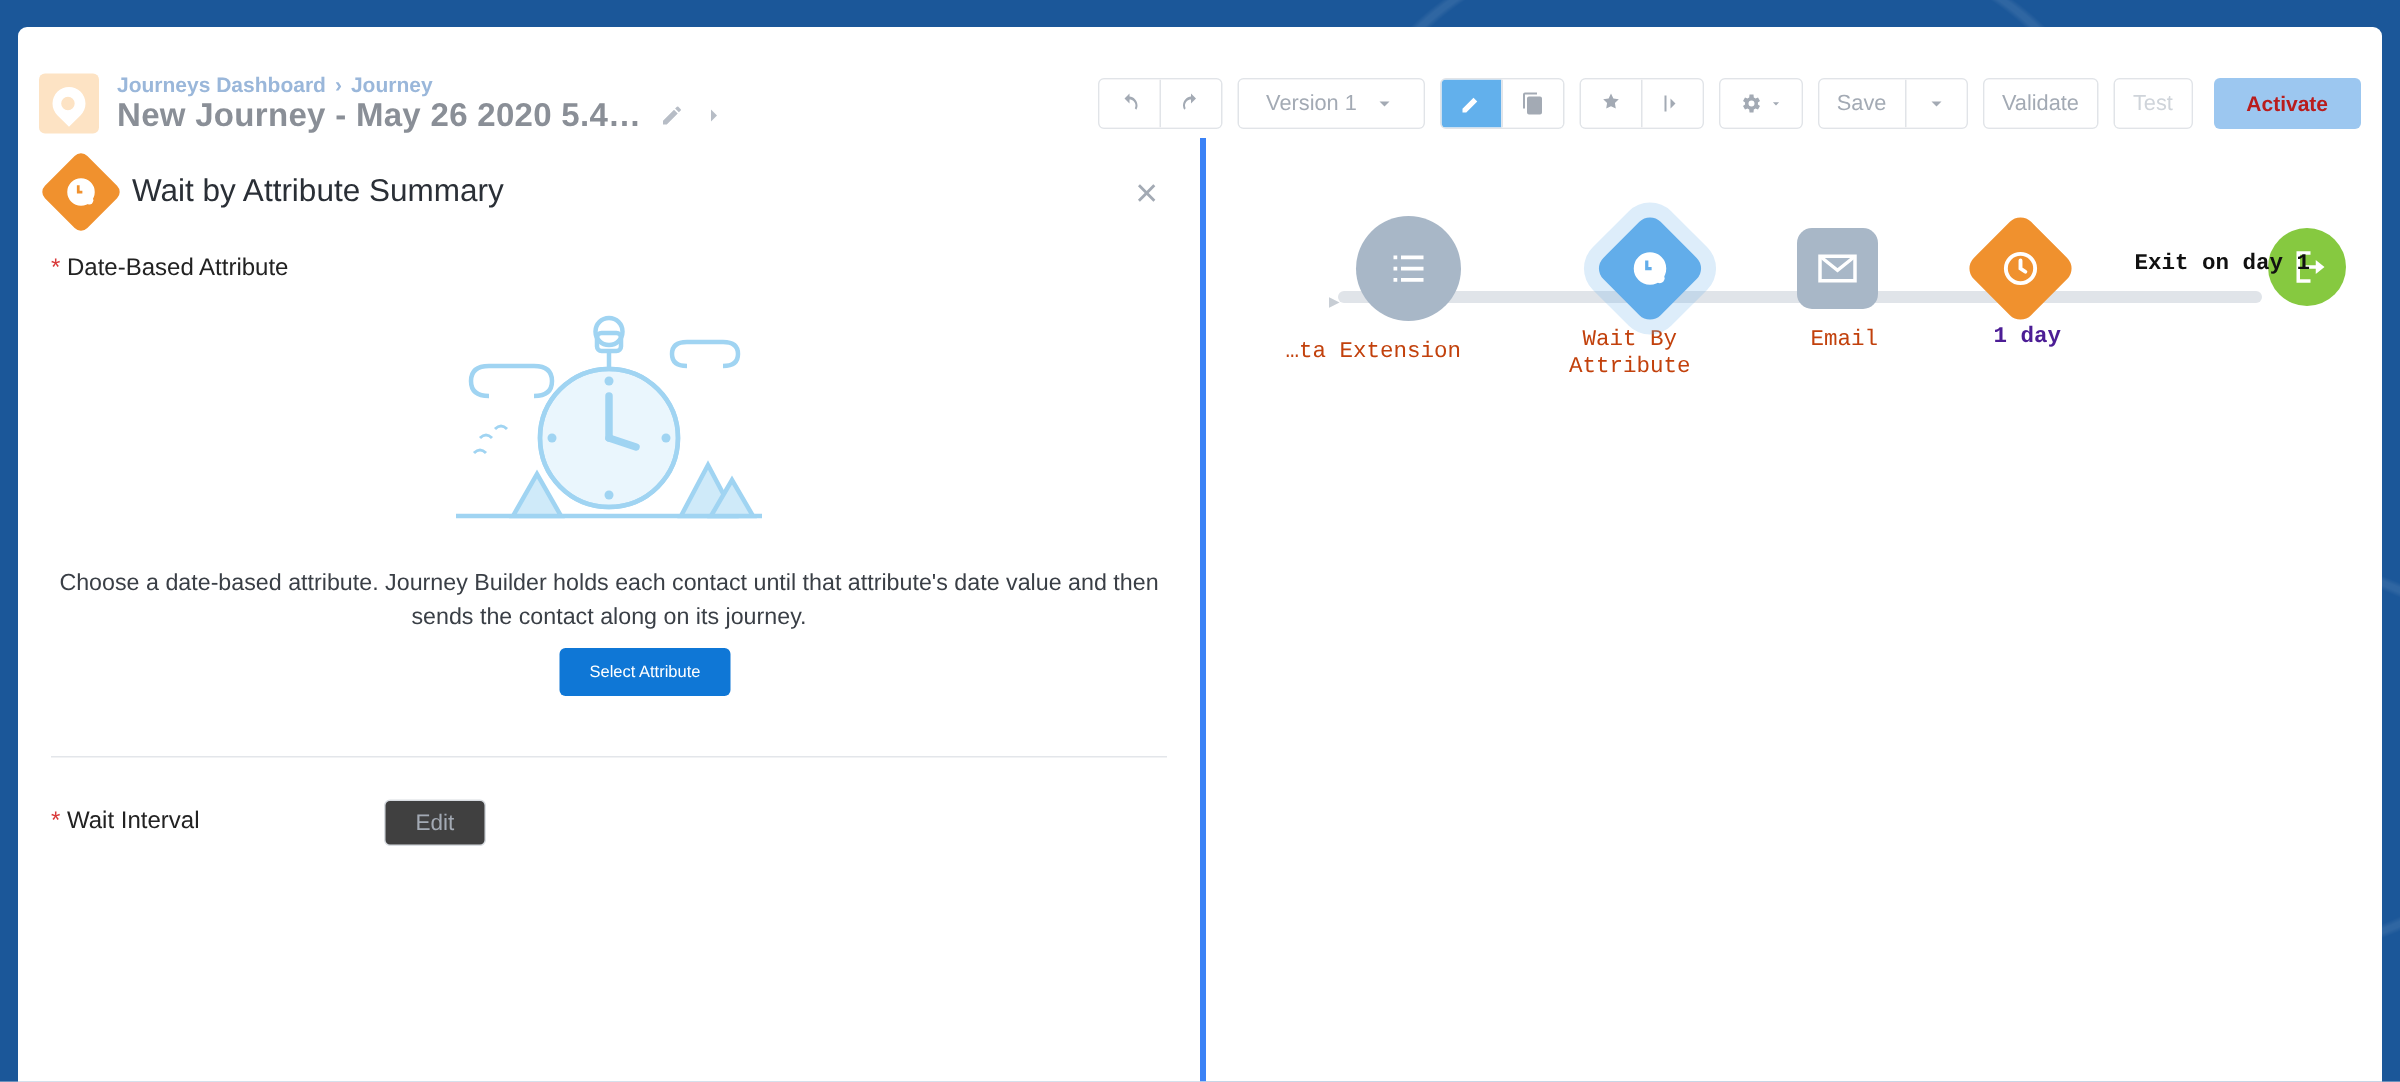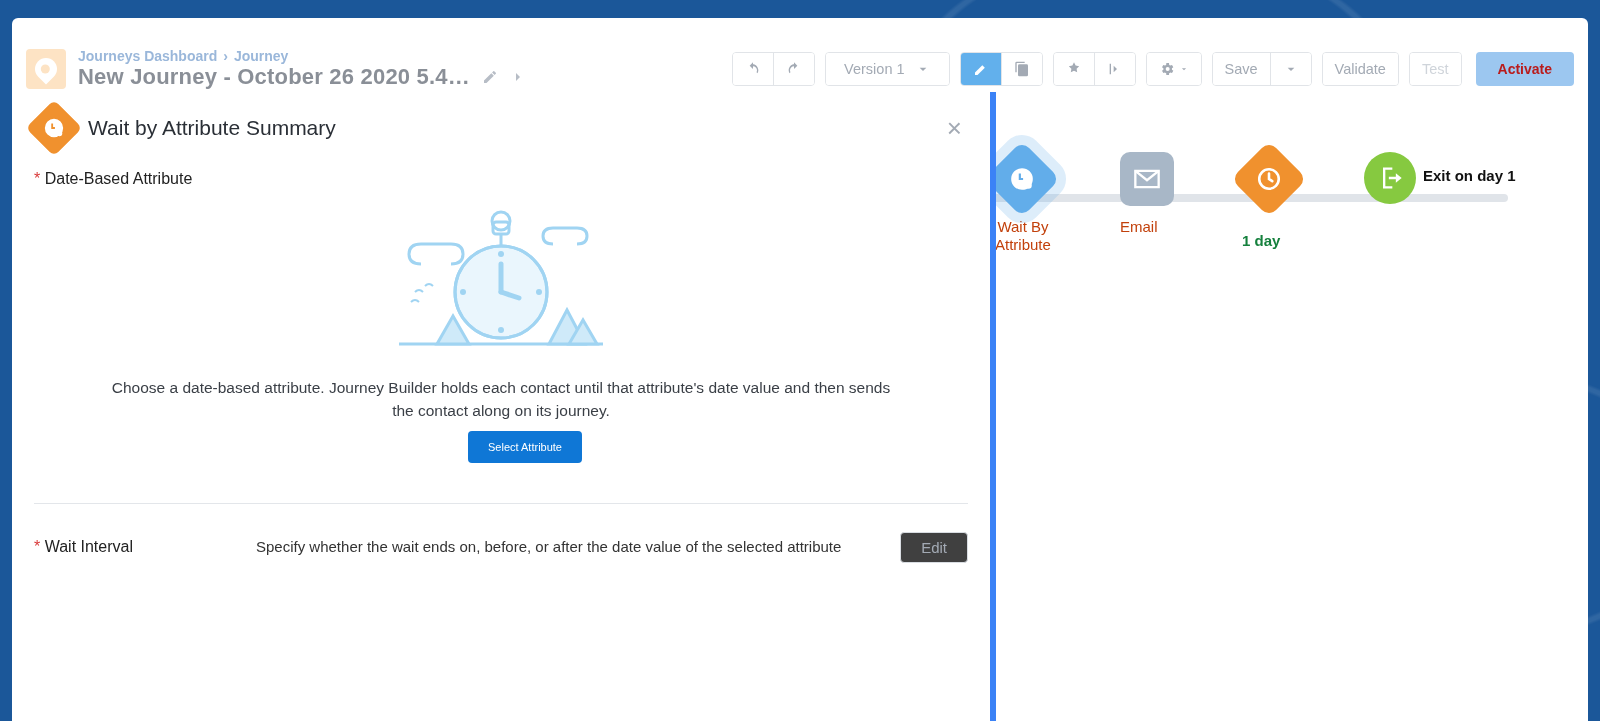--- a/index.html
+++ b/index.html
@@ -74,43 +74,43 @@
 
 
 .canvas {
   position:absolute; left:0; right:0; top:74px; bottom:0;
   background:#fff;
 }
 .flow {
   position:absolute; left:700px; top:40px; right:60px; height:200px;
 }
 .track { position:absolute; top:62px; left:180px; right:20px; height:8px; background:#e0e4e9; border-radius:4px;}
-.node { position:absolute; top:20px; display:flex; flex-direction:column; align-items:flex-start; width:132px;}
+.node { position:absolute; top:20px; display:flex; flex-direction:column; align-items:flex-end; width:132px;font-family:Liberation Mono, monospace;}
 .node .tile { width:54px; height:54px; border-radius:10px; display:flex; align-items:center; justify-content:center; position:relative;}
 .node .lbl { margin-top:12px; text-align:center; font-size:15px; color:#c2410c; line-height:1.2;}
-.node .sub { font-size:15px; color:#15803d; font-weight:600; margin-top:26px;}
+.node .sub { font-size:15px; color:#4c1d95; font-weight:600; margin-top:10px;}
 .n1 { left:130px; }
 .n1 .tile { width:70px; height:70px; border-radius:50%; background:#a8b7c7; margin-top:-8px;}
 .n2 { left:283px; }
 .n2 .tile { transform:rotate(45deg); background:#62adea; box-shadow:0 0 0 10px rgba(98,173,234,.22);}
 .n2 .tile svg { transform:rotate(-45deg);}
 .n3 { left:408px; }
 .n3 .tile { background:#a8b7c7;}
 .n4 { left:530px; }
 .n4 .tile { transform:rotate(45deg); background:#f0912e;}
 .n4 .tile svg { transform:rotate(-45deg);}
 .n5 { left:652px; width:200px;}
 .n5 .tile { width:52px; height:52px; border-radius:50%; background:#86c940;}
 .exit-label{ position:absolute; left:59px; top:15px; font-size:15px; font-weight:700; color:#111;}
 .arrow { position:absolute; top:60px; left:174px; font-size:14px; color:#c7cdd4;}
 
 
 .panel {
-  position:absolute; left:0; top:0; width:984px; bottom:0;
-  background:#fff; border-right:6px solid #3b82f6;
+  position:absolute; left:0; top:0; width:792px; bottom:0;
+  background:#fff; border-right:4px solid #3b82f6;
   padding:16px 22px 0 22px;
 }
 .panel-head { display:flex; align-items:center; gap:14px;}
 .dia-ic { width:40px; height:40px; background:#f0912e; transform:rotate(45deg); border-radius:6px; display:flex; align-items:center; justify-content:center;}
 .dia-ic svg{ transform:rotate(-45deg); fill:#fff; width:22px; height:22px;}
 .panel-head h2 { font-size:21px; font-weight:400; color:#2a2f36;}
 .close-x { margin-left:auto; font-size:26px; color:#a3aab4; cursor:pointer; padding:4px 6px;}
 .section-label { margin-top:22px; font-size:16px; color:#222;}
 .req::before { content:"* "; color:#d93a3a; }
 .illus-wrap { margin:16px 0 18px 0; text-align:center; }
@@ -134,21 +134,21 @@
     <div class="brand-chip">
         <span class="brand-pin"></span>
       </div>
     <div class="hdr-titles">
       <div class="crumbs">
         <span>Journeys Dashboard</span>
         <span class="sep">›</span>
         <span>Journey</span>
       </div>
       <div class="title-line">
-        <h1>New Journey - October 26 2020 5.4…</h1>
+        <h1>New Journey - May 26 2020 5.4…</h1>
         <svg class="title-ic" viewBox="0 0 24 24">
             <path fill="currentColor" d="M3 17.25V21h3.75l11-11-3.75-3.75-11 11zM20.7 7.04a1 1 0 0 0 0-1.41l-2.34-2.34a1 1 0 0 0-1.41 0l-1.83 1.83 3.75 3.75 1.83-1.83z"></path>
           </svg>
         <svg class="title-ic" viewBox="0 0 24 24">
             <path fill="currentColor" d="M9 6l6 6-6 6V6z"></path>
           </svg>
       </div>
     </div>
     <div class="hdr-spacer"></div>
 
@@ -333,19 +333,18 @@
 
       <p class="desc">Choose a date-based attribute. Journey Builder holds each contact until that attribute's date value and then sends the contact along on its journey.</p>
       <div class="cta-row">
         <button class="btn-primary">Select Attribute</button>
       </div>
 
       <div class="divider"></div>
 
       <div class="row2">
         <div class="col-a section-label req" style="margin-top:0;">Wait Interval</div>
-        <div class="col-b">Specify whether the wait ends on, before, or after the date value of the selected attribute</div>
         <button class="edit-btn">Edit</button>
       </div>
     </div>
   </div>
 
 </div>
 
 </body></html>

